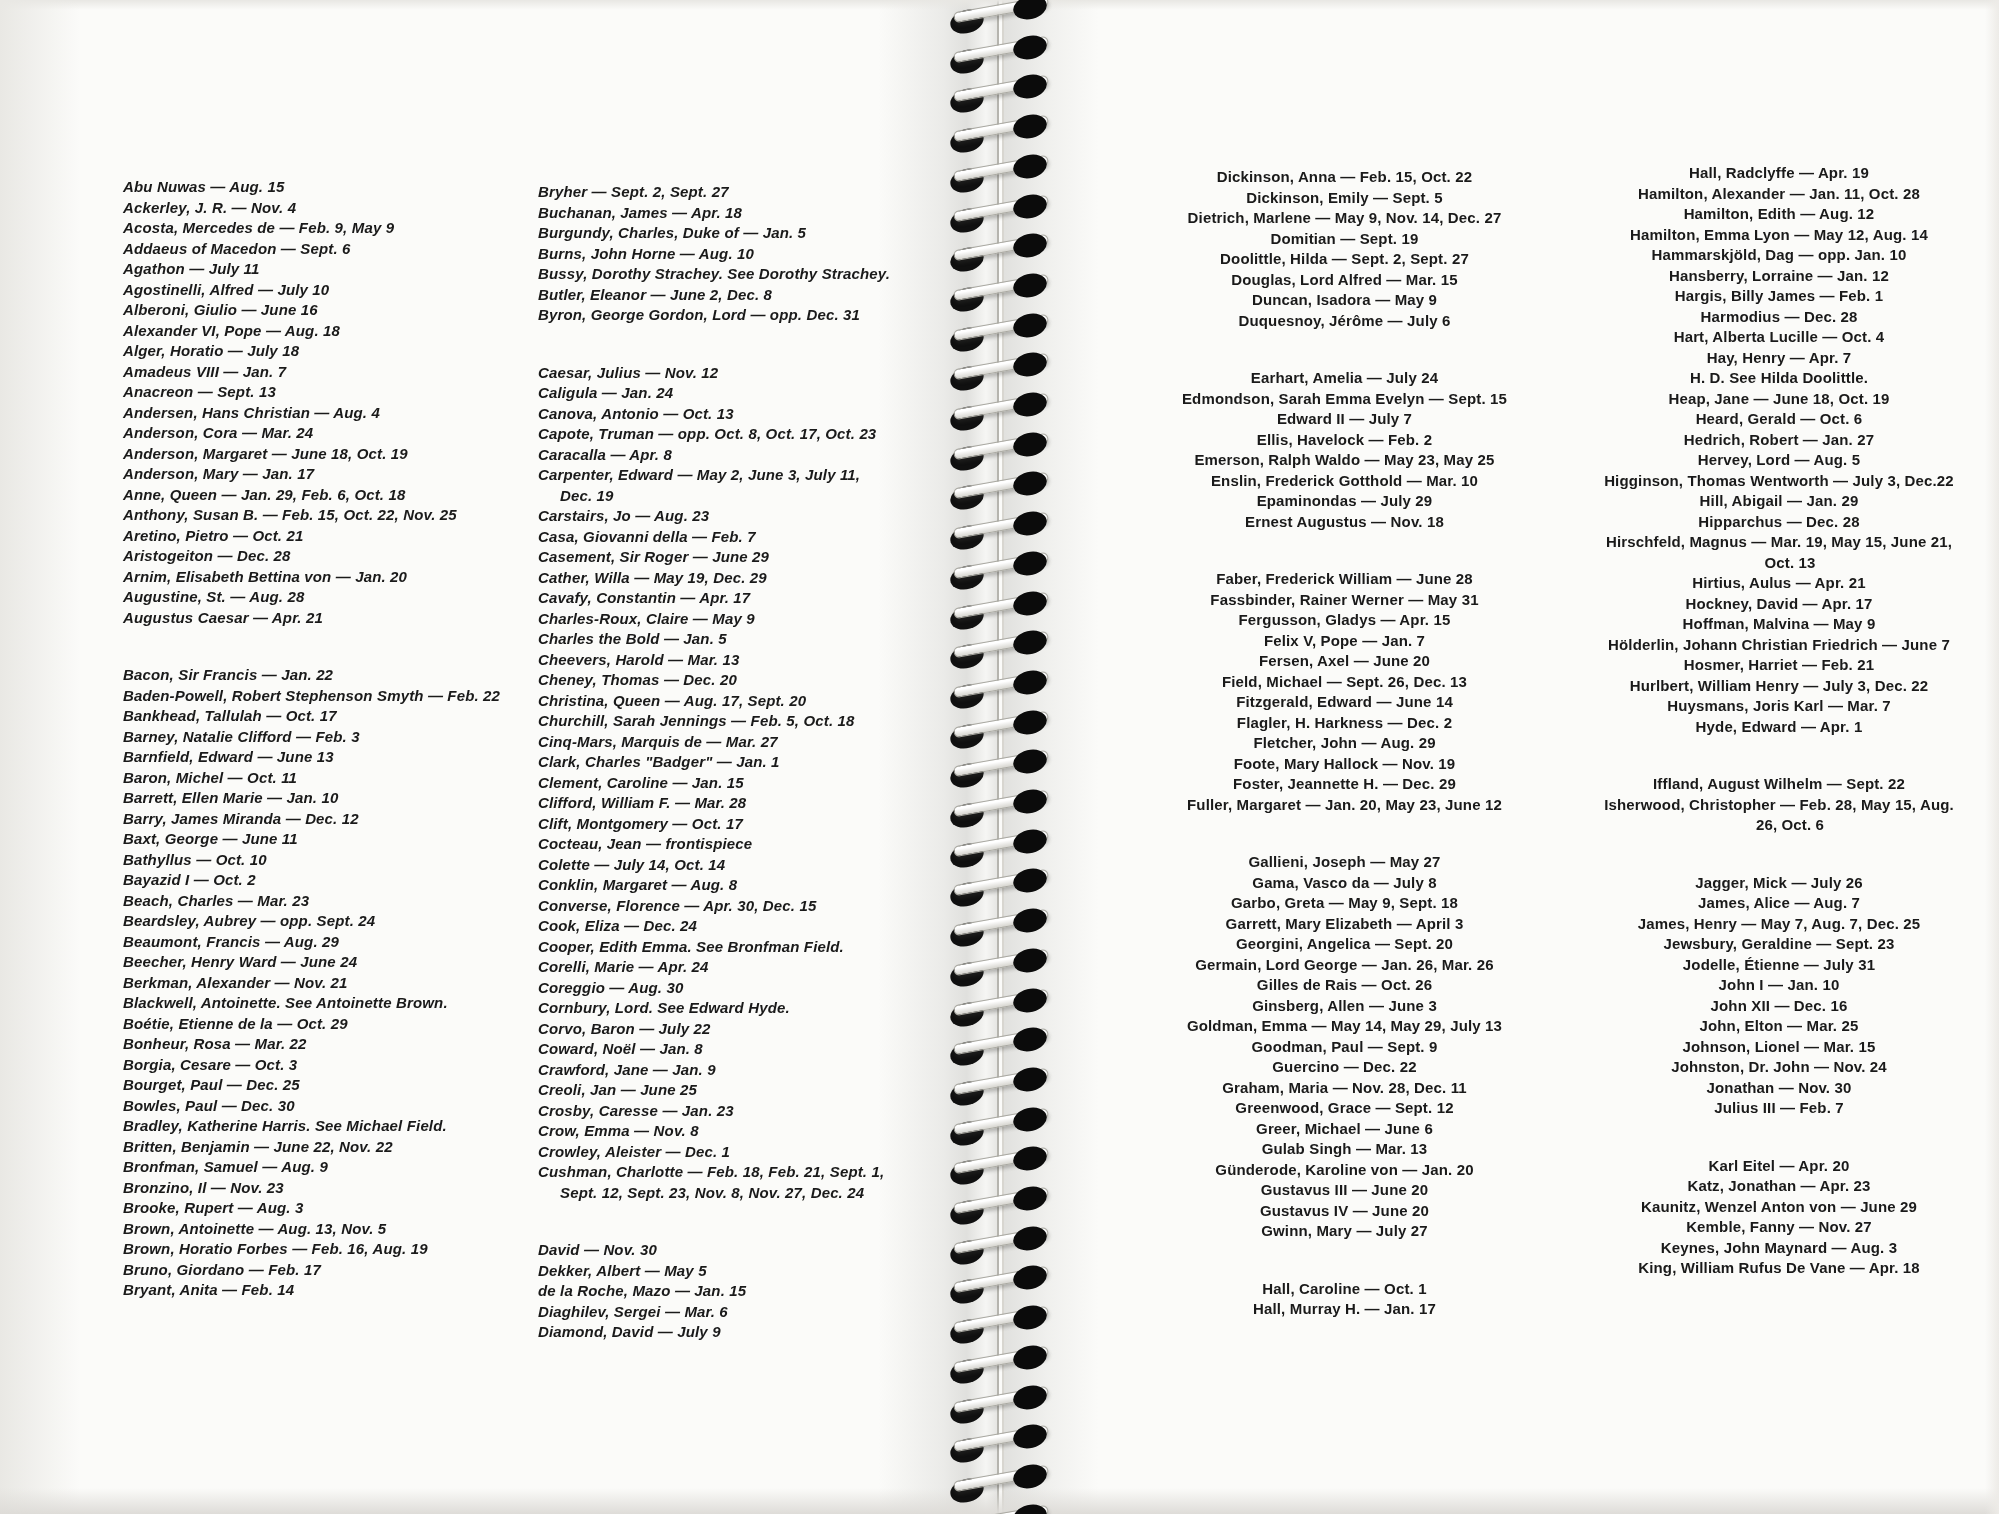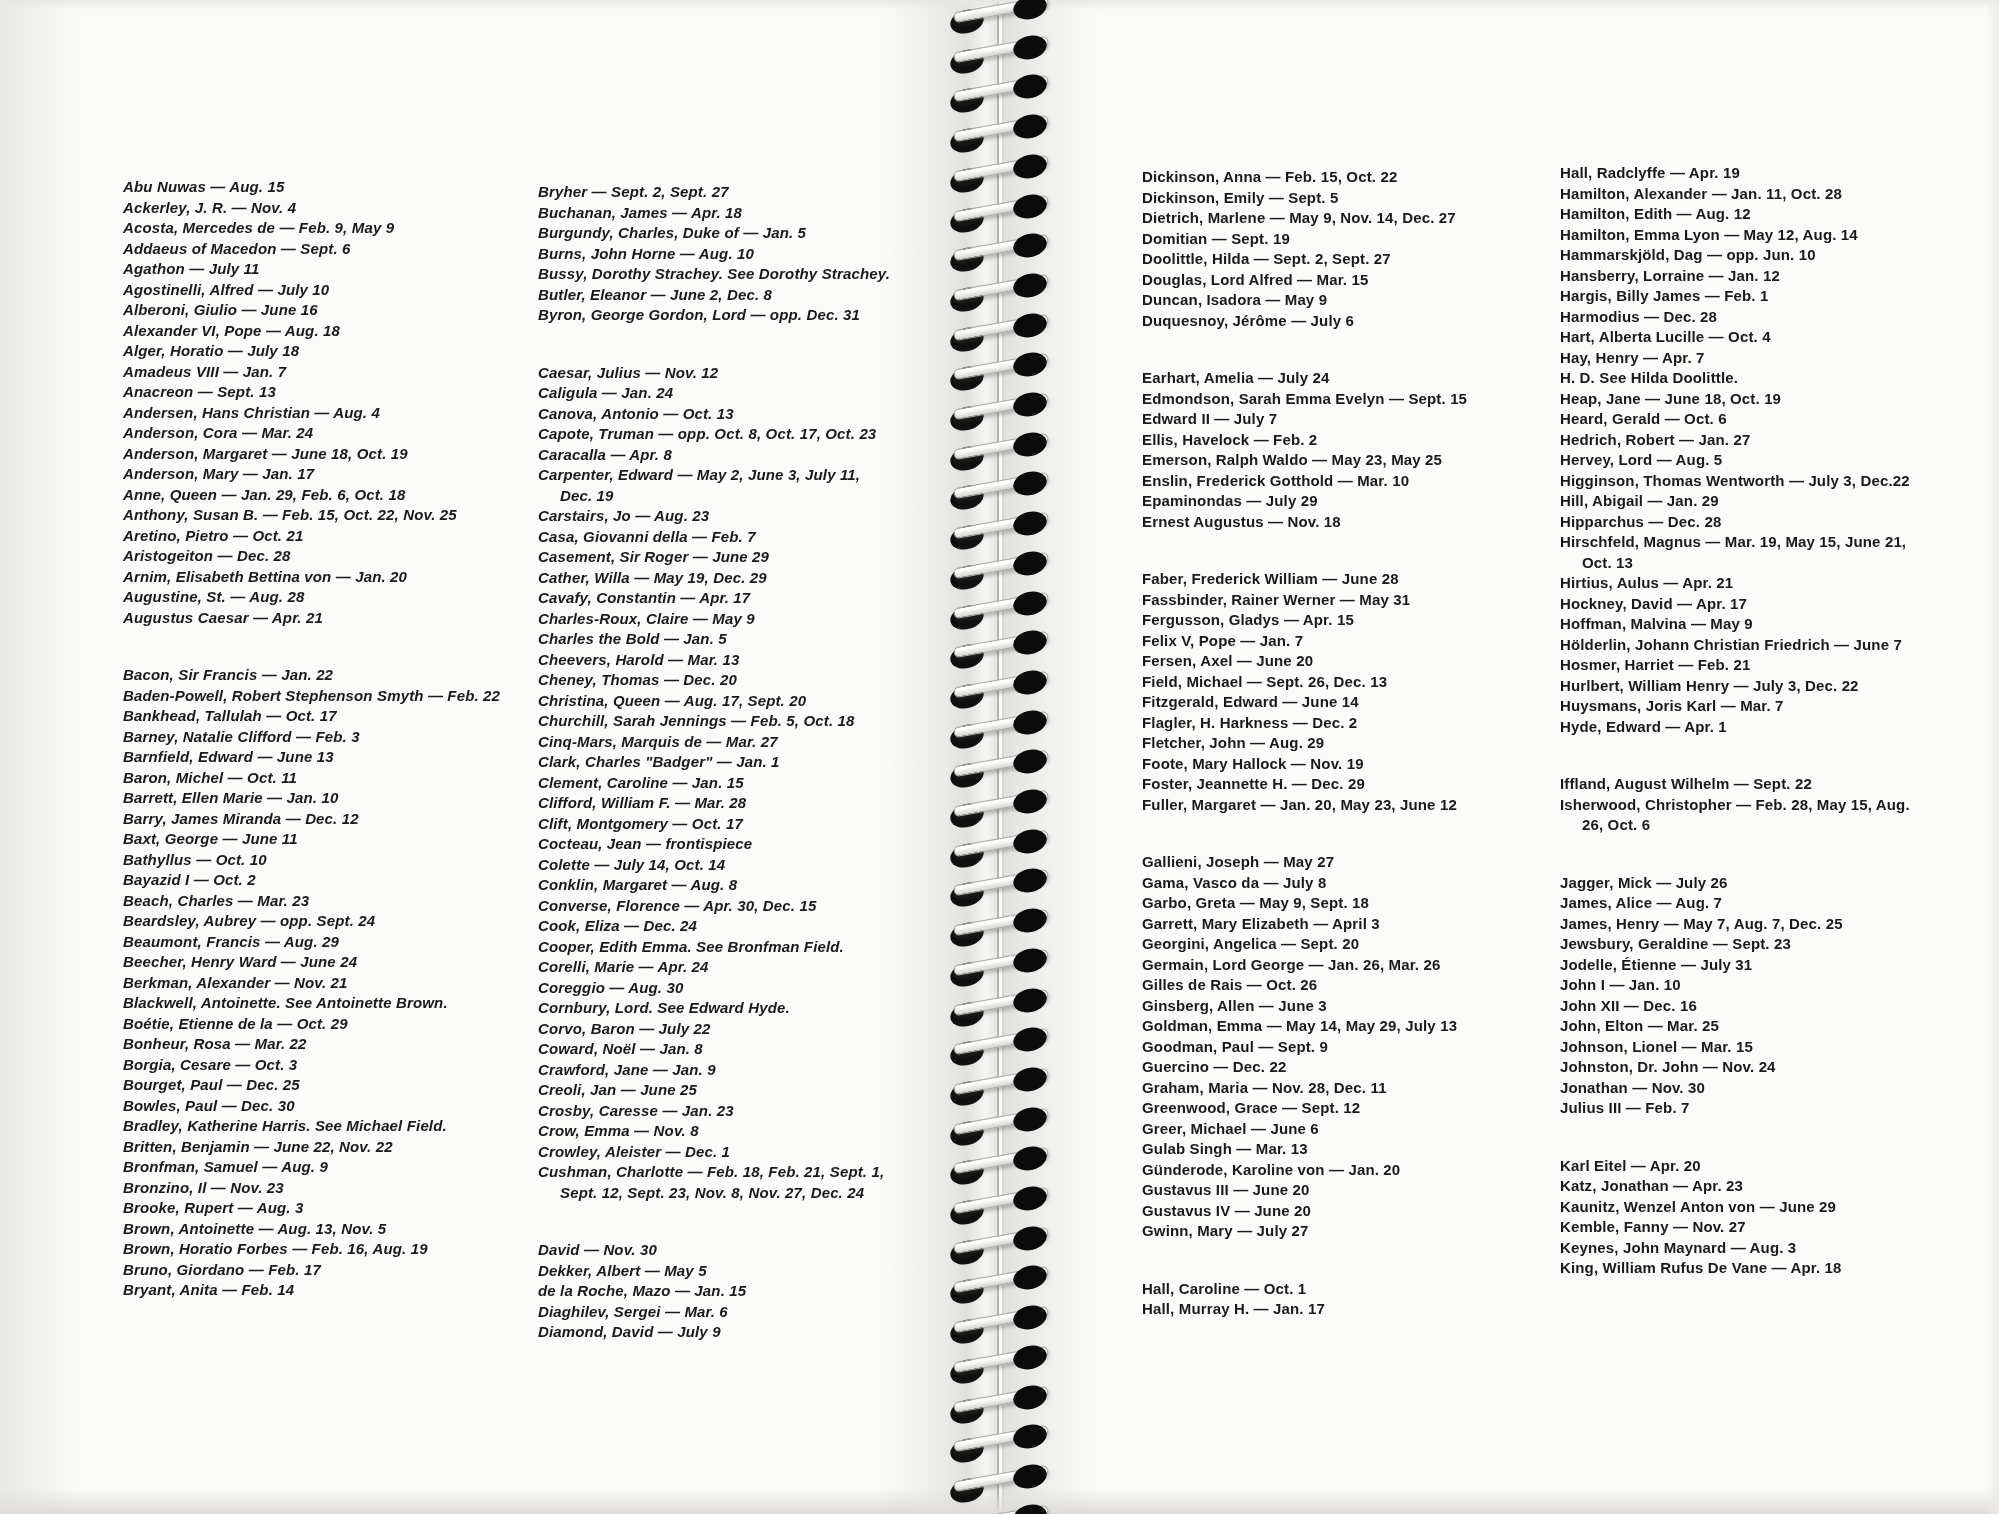--- a/index.html
+++ b/index.html
@@ -4,21 +4,21 @@
 <title>Document</title>
 <style>
   html,body{margin:0;padding:0;background:#e6e5e1;}
   .scan{
     position:relative;width:1999px;height:1514px;overflow:hidden;
     background:#fbfbf9;
     font-family:"Liberation Sans","DejaVu Sans",sans-serif;
   }
   .page{position:absolute;top:0;height:100%;}
   .page-left{left:0;width:1000px;font-style:italic;}
-  .page-right{left:1000px;width:999px;}
+  .page-right{left:1000px;width:999px;text-align:center;}
 
   .col{
     position:absolute;
     font-size:15px;line-height:20.5px;font-weight:700;
     color:#1a1a1a;letter-spacing:0.15px;
   }
   .col-1{left:123px;top:177px;width:415px;}
   .col-2{left:538px;top:182px;width:415px;}
   .col-3{left:142px;top:167px;width:405px;}
   .col-4{left:560px;top:163px;width:438px;}
@@ -245,21 +245,21 @@
           <div class="entry">Hall, Caroline — Oct. 1</div>
           <div class="entry">Hall, Murray H. — Jan. 17</div>
         </div>
       </div>
     <div class="col col-4">
         <div class="section">
           <div class="entry">Hall, Radclyffe — Apr. 19</div>
           <div class="entry">Hamilton, Alexander — Jan. 11, Oct. 28</div>
           <div class="entry">Hamilton, Edith — Aug. 12</div>
           <div class="entry">Hamilton, Emma Lyon — May 12, Aug. 14</div>
-          <div class="entry">Hammarskjöld, Dag — opp. Jun. 10</div>
+          <div class="entry">Hammarskjöld, Dag — opp. Jan. 10</div>
           <div class="entry">Hansberry, Lorraine — Jan. 12</div>
           <div class="entry">Hargis, Billy James — Feb. 1</div>
           <div class="entry">Harmodius — Dec. 28</div>
           <div class="entry">Hart, Alberta Lucille — Oct. 4</div>
           <div class="entry">Hay, Henry — Apr. 7</div>
           <div class="entry">H. D. See Hilda Doolittle.</div>
           <div class="entry">Heap, Jane — June 18, Oct. 19</div>
           <div class="entry">Heard, Gerald — Oct. 6</div>
           <div class="entry">Hedrich, Robert — Jan. 27</div>
           <div class="entry">Hervey, Lord — Aug. 5</div>

